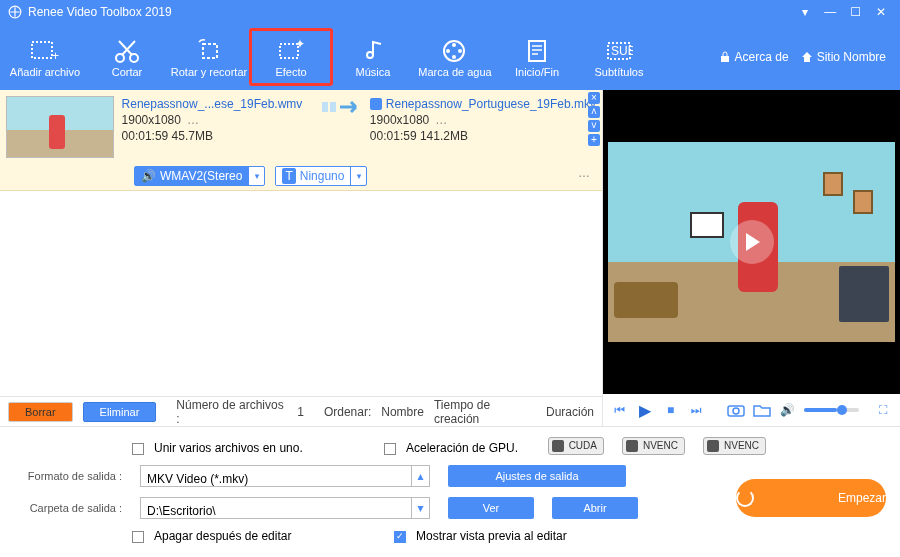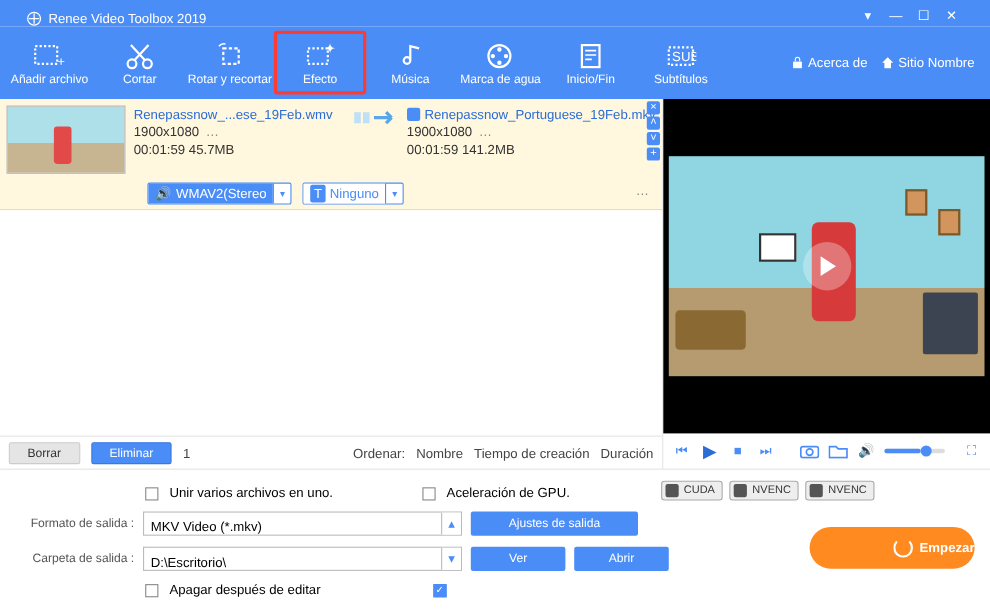--- a/index.html
+++ b/index.html
@@ -1,17 +1,17 @@
 <!DOCTYPE html>
 <html><head>
 <meta charset="utf-8">
 <style>
 *{box-sizing:border-box;margin:0;padding:0;font-family:"Segoe UI",Tahoma,sans-serif;font-size:12px}
 body{width:900px;height:557px;overflow:hidden;background:#fff;display:flex;flex-direction:column}
-.title-bar{height:24px;background:#4b8df7;display:flex;align-items:flex-end;color:#fff;padding:0 24px}
+.title-bar{height:24px;background:#4b8df7;display:flex;align-items:center;color:#fff;padding:0 8px}
 .title-bar .logo{width:14px;height:14px;margin-right:6px}
 .title-bar .spacer{flex:1}
 .title-bar .win-btns span{display:inline-flex;align-items:center;justify-content:center;width:22px;height:20px;cursor:pointer}
 .toolbar{height:66px;background:#4b8df7;display:flex;align-items:center;padding:0 4px}
 .tool{display:flex;flex-direction:column;align-items:center;justify-content:center;width:82px;height:56px;color:#fff;cursor:pointer;border-radius:2px}
 .tool.sel{outline:3px solid #ff3a30;outline-offset:-2px}
 .tool .ico{height:30px;display:flex;align-items:center;justify-content:center}
 .tool .lbl{font-size:11px;white-space:nowrap}
 .tool-spacer{flex:1}
 .about-links{display:flex;gap:12px;color:#fff;padding-right:10px;font-size:11px}
@@ -49,34 +49,34 @@
 .vid-inner .tv{position:absolute;left:82px;top:70px;width:34px;height:26px;background:#fff;border:2px solid #333}
 .playbtn{position:absolute;left:50%;top:50%;transform:translate(-50%,-50%);width:44px;height:44px;border-radius:50%;background:rgba(255,255,255,.3);display:flex;align-items:center;justify-content:center;cursor:pointer}
 .playbtn::after{content:"";border-left:14px solid #fff;border-top:9px solid transparent;border-bottom:9px solid transparent;margin-left:3px}
 .player-ctrl{height:32px;display:flex;align-items:center;gap:8px;padding:0 8px}
 .player-ctrl .pc{width:18px;height:18px;color:#4b8df7;cursor:pointer;display:flex;align-items:center;justify-content:center}
 .vol-slider{width:56px;height:4px;background:#ddd;position:relative;border-radius:2px}
 .vol-slider .fill{position:absolute;left:0;top:0;bottom:0;width:60%;background:#4b8df7;border-radius:2px}
 .vol-slider .knob{position:absolute;left:60%;top:-3px;width:10px;height:10px;background:#4b8df7;border-radius:50%}
 .list-footer{height:30px;border-top:1px solid #e3e3e3;display:flex;align-items:center;padding:0 8px;gap:10px;font-size:11px;color:#444}
 .btn-s{height:20px;padding:0 16px;background:#4b8df7;color:#fff;border:1px solid #3a79e0;border-radius:2px;cursor:pointer;font-size:11px;display:inline-flex;align-items:center}
-.btn-w{height:20px;padding:0 16px;background:#e5e5e5;color:#333;border:1px solid #ccc;border-radius:2px;cursor:pointer;font-size:11px;display:inline-flex;align-items:center}
+.btn-w{height:20px;padding:0 16px;background:#f97316;color:#333;border:1px solid #ccc;border-radius:2px;cursor:pointer;font-size:11px;display:inline-flex;align-items:center}
 .bottom{border-top:1px solid #e3e3e3;padding:10px 14px 14px 14px;display:flex;flex-direction:column;gap:10px;position:relative}
 .row{display:flex;align-items:flex-end;gap:10px}
 .chk{width:12px;height:12px;border:1px solid #888;display:inline-block;position:relative}
 .chk.on{background:#4b8df7;border-color:#4b8df7}
 .chk.on::after{content:"✓";color:#fff;font-size:9px;position:absolute;left:1px;top:-1px}
 .gpu-badge{height:18px;padding:0 6px 0 20px;border:1px solid #aaa;border-radius:3px;background:#eee;font-size:10px;line-height:16px;color:#333;position:relative}
 .gpu-badge::before{content:"";position:absolute;left:3px;top:2px;width:12px;height:12px;background:#555;border-radius:2px}
-.form-row{display:flex;align-items:center;gap:8px}
+.form-row{display:flex;align-items:center;gap:18px}
 .form-lbl{width:108px;text-align:right;color:#555;font-size:11px}
 .combo{flex:0 0 290px;height:22px;border:1px solid #bbb;display:flex;align-items:flex-end;padding:0 6px;position:relative;background:#fff}
 .combo .dd{position:absolute;right:0;top:0;bottom:0;width:18px;background:#fff;border-left:1px solid #bbb;color:#4b8df7;display:flex;align-items:center;justify-content:center;cursor:pointer}
 .btn-mid{height:22px;background:#4b8df7;color:#fff;border:none;border-radius:2px;cursor:pointer;font-size:11px;display:inline-flex;align-items:center;justify-content:center}
-.start-btn{position:absolute;right:14px;bottom:40px;width:150px;height:38px;background:#ff8a1f;border-radius:19px;color:#fff;font-size:17px;font-weight:700;display:flex;align-items:center;justify-content:flex-end;gap:6px;cursor:pointer}
+.start-btn{position:absolute;right:14px;bottom:40px;width:150px;height:38px;background:#ff8a1f;border-radius:19px;color:#fff;font-size:17px;font-weight:400;display:flex;align-items:center;justify-content:space-between;gap:6px;cursor:pointer}
 .start-btn .ri{width:18px;height:18px;border:2px solid #fff;border-top-color:transparent;border-radius:50%}
 svg{display:block}
 </style>
 </head>
 <body>
 
 <div class="title-bar">
   <svg class="logo" viewBox="0 0 24 24">
       <circle cx="12" cy="12" r="10" fill="none" stroke="#fff" stroke-width="2"></circle>
       <path d="M4 12h16M12 4v16" stroke="#fff" stroke-width="2"></path>
@@ -241,20 +241,21 @@
             </div>
           <div class="seg dd"></div>
         </div>
         <div style="flex:1"></div>
         <span style="color:#888;padding-right:6px">…</span>
       </div>
     </div>
     <div class="list-footer">
       <span class="btn-w">Borrar</span>
       <span class="btn-s">Eliminar</span>
+      <span style="margin-left:10px">Número de archivos :</span>
       <span>1</span>
       <div style="flex:1"></div>
       <span>Ordenar:</span>
       <span>Nombre</span>
       <span>Tiempo de creación</span>
       <span>Duración</span>
     </div>
   </div>
 
   <div class="preview">
@@ -298,50 +299,51 @@
 </div>
 
 <div class="bottom">
   <div class="row">
     <div style="width:108px"></div>
     <span class="chk"></span>
     <span style="width:220px">Unir varios archivos en uno.</span>
     <span class="chk"></span>
     <span>Aceleración de GPU.</span>
     <div style="flex:1"></div>
-    <div style="display:flex;gap:6px;margin-right:91px">
+    <div style="display:flex;gap:18px;margin-right:120px">
       <span class="gpu-badge">CUDA</span>
       <span class="gpu-badge">NVENC</span>
       <span class="gpu-badge">NVENC</span>
     </div>
   </div>
 
   <div class="form-row">
     <div class="form-lbl">Formato de salida :</div>
     <div class="combo">
       <span>MKV Video (*.mkv)</span>
       <div class="dd">▴</div>
     </div>
-    <button class="btn-mid" style="width:152px">Ajustes de salida</button>
+    <button class="btn-mid" style="width:178px">Ajustes de salida</button>
   </div>
 
   <div class="form-row">
     <div class="form-lbl">Carpeta de salida :</div>
     <div class="combo">
       <span>D:\Escritorio\</span>
       <div class="dd">▾</div>
     </div>
     <button class="btn-mid" style="width:86px">Ver</button>
     <button class="btn-mid" style="width:86px">Abrir</button>
   </div>
 
   <div class="row">
     <div style="width:108px"></div>
     <span class="chk"></span>
     <span style="width:230px">Apagar después de editar</span>
     <span class="chk on"></span>
+    <span>Mostrar vista previa al editar</span>
   </div>
 
   <div class="start-btn">
     <div class="ri"></div>
     <span>Empezar</span>
   </div>
 </div>
 
 </body></html>

